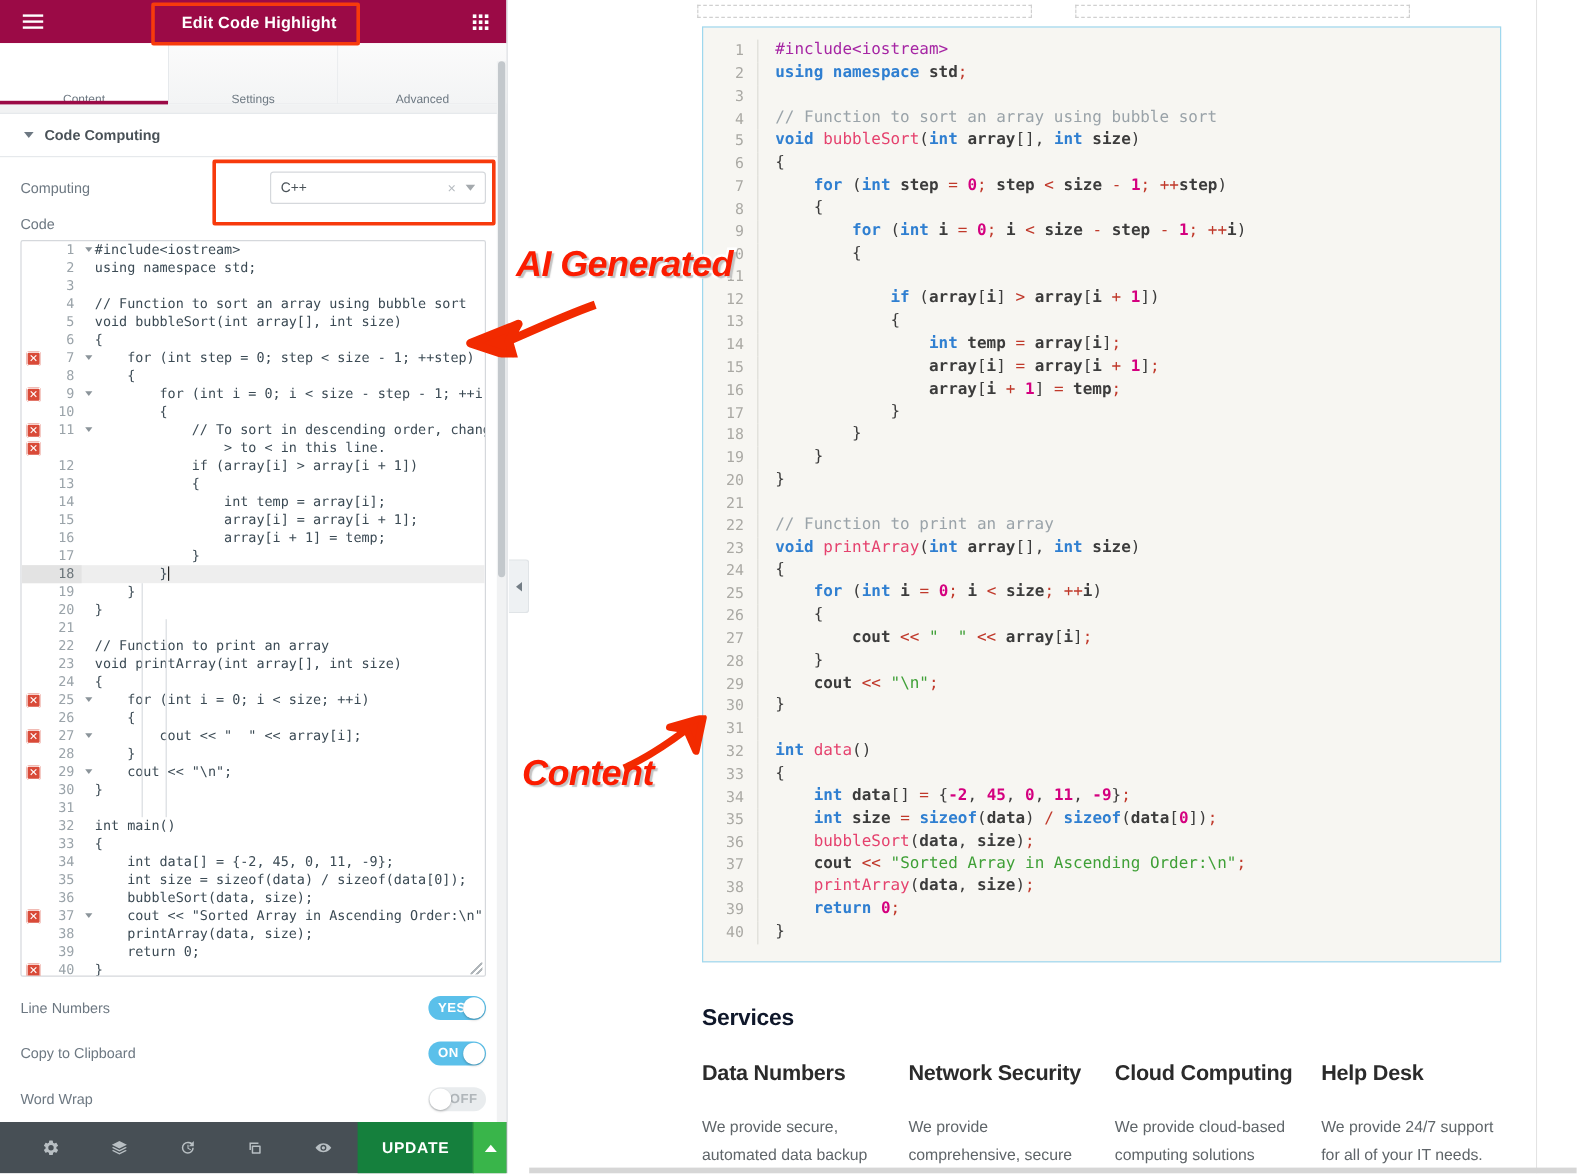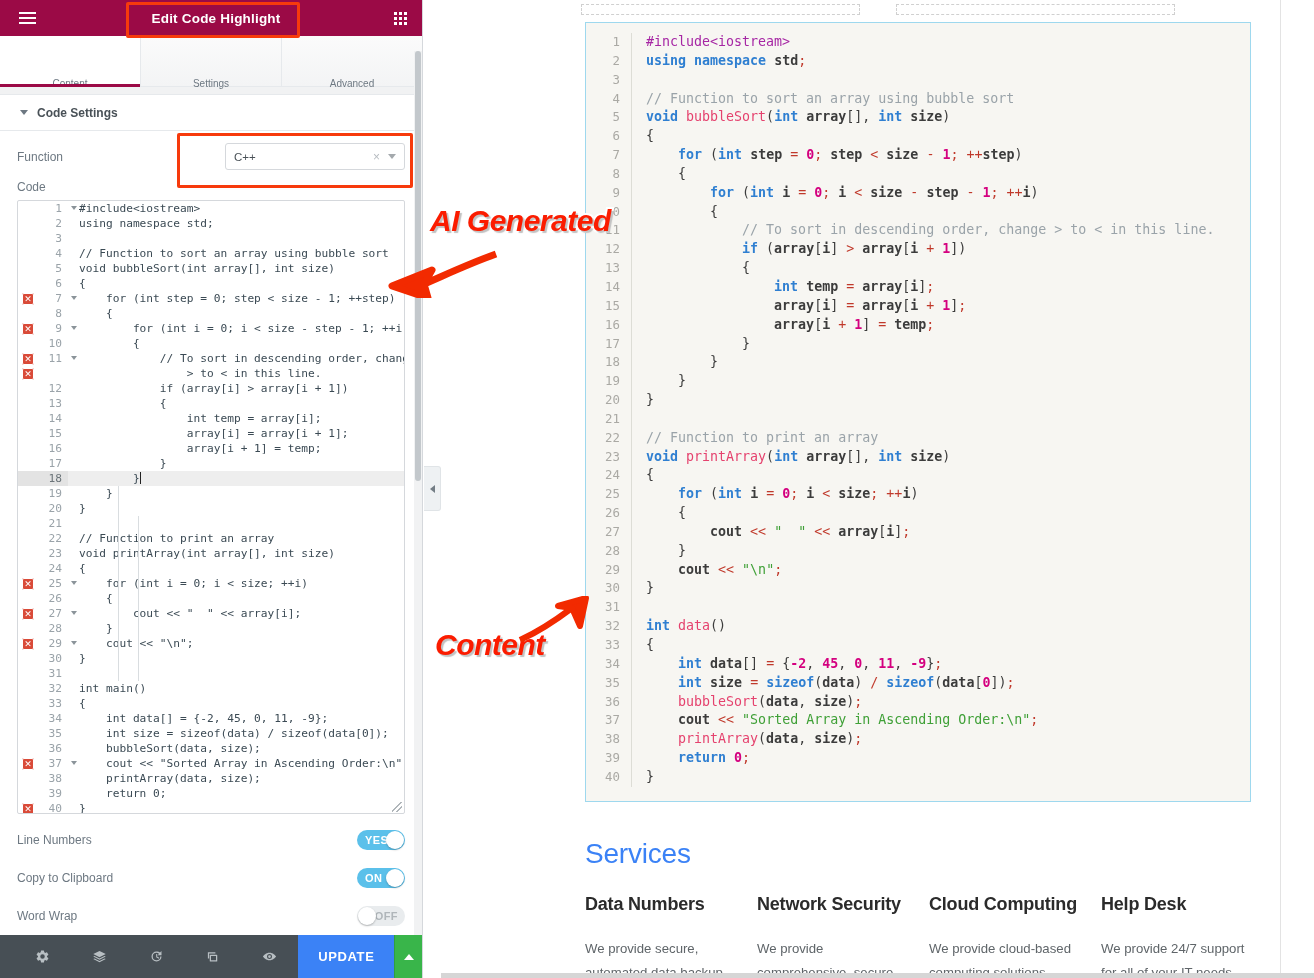--- a/index.html
+++ b/index.html
@@ -190,21 +190,21 @@
     position: absolute; left: 0; bottom: 0; width: 423px; height: 43px;
     background: #474f55; display: flex; align-items: center;
     padding-left: 14px;
   }
   .foot-icon {
     width: 66px; height: 43px; display: flex; align-items: center; justify-content: center;
     cursor: pointer;
   }
   .foot-icon svg { width: 15px; height: 15px; fill: #b8bfc3; }
   #update-btn {
-    margin-left: auto; height: 43px; background: #3b82f6; color: #fff;
+    margin-left: auto; height: 43px; background: #15803d; color: #fff;
     font-size: 13px; font-weight: bold; letter-spacing: .6px;
     display: flex; align-items: center; padding: 0 20px; cursor: pointer;
     border: none; font-family: "Liberation Sans", sans-serif;
   }
   #update-caret {
     height: 43px; width: 33px; background: #39b54a; cursor: pointer;
     display: flex; align-items: center; justify-content: center;
     border-left: 1px solid #2fa040;
   }
   #update-caret .c {
@@ -278,21 +278,21 @@
   .t-com  { color: #9aa3a9; }
   .t-op   { color: #c0392b; }
   .t-id   { color: #3c3c3c; font-weight: bold; }
   .t-pl   { color: #3c3c3c; }
 
   
   #services {
     margin: 36px 29px 0 144px;
   }
   #services h2 {
-    font-size: 28px; color: #3b82f6; font-weight: normal; letter-spacing: -.2px;
+    font-size: 19px; color: #0f172a; font-weight: bold; letter-spacing: -.2px;
   }
   #svc-grid {
     display: grid; grid-template-columns: repeat(4, 1fr); gap: 22px;
     margin-top: 24px;
   }
   .svc h3 {
     font-size: 18px; color: #2b2b2b; font-weight: bold; letter-spacing: -.2px;
     margin-bottom: 22px;
   }
   .svc p { font-size: 13.2px; line-height: 1.85; color: #5f6569; }
@@ -369,25 +369,25 @@
             <path d="M19.14 12.94a7.07 7.07 0 000-1.88l2.03-1.58a.5.5 0 00.12-.64l-1.92-3.32a.5.5 0 00-.6-.22l-2.39.96a7 7 0 00-1.62-.94l-.36-2.54a.5.5 0 00-.5-.42h-3.84a.5.5 0 00-.5.42l-.36 2.54c-.58.24-1.12.56-1.62.94l-2.39-.96a.5.5 0 00-.6.22L2.67 8.84a.5.5 0 00.12.64l2.03 1.58a7.07 7.07 0 000 1.88l-2.03 1.58a.5.5 0 00-.12.64l1.92 3.32c.13.22.39.3.6.22l2.39-.96c.5.38 1.04.7 1.62.94l.36 2.54c.04.24.25.42.5.42h3.84c.25 0 .46-.18.5-.42l.36-2.54c.58-.24 1.12-.56 1.62-.94l2.39.96c.21.08.47 0 .6-.22l1.92-3.32a.5.5 0 00-.12-.64l-2.03-1.58zM12 15.6A3.6 3.6 0 1112 8.4a3.6 3.6 0 010 7.2z"></path>
           </svg>
         <span class="tab-label">Advanced</span>
       </div>
     </div>
 
     <div id="section-bar"></div>
 
     <div id="section-title">
       <span class="caret-dn"></span>
-      <span>Code Settings</span>
+      <span>Code Computing</span>
     </div>
 
     <div class="ctrl-row" id="lang-row">
-      <span class="ctrl-label">Function</span>
+      <span class="ctrl-label">Computing</span>
       <div class="ctrl-field">
         <div class="select2">
           <span class="val">C++</span>
           <span class="clr">×</span>
           <span class="arw"></span>
         </div>
       </div>
     </div>
 
     <div id="code-label">Code</div>
@@ -528,21 +528,21 @@
             <div class="pv-line"><div class="pv-num">1</div><div class="pv-src"><span class="t-pre">#include&lt;iostream&gt;</span></div></div>
             <div class="pv-line"><div class="pv-num">2</div><div class="pv-src"><span class="t-kw">using</span><span class="t-pl"> </span><span class="t-kw">namespace</span><span class="t-pl"> </span><span class="t-id">std</span><span class="t-op">;</span></div></div>
             <div class="pv-line"><div class="pv-num">3</div><div class="pv-src">&nbsp;</div></div>
             <div class="pv-line"><div class="pv-num">4</div><div class="pv-src"><span class="t-com">// Function to sort an array using bubble sort</span></div></div>
             <div class="pv-line"><div class="pv-num">5</div><div class="pv-src"><span class="t-kw">void</span><span class="t-pl"> </span><span class="t-fn">bubbleSort</span><span class="t-pl">(</span><span class="t-kw">int</span><span class="t-pl"> </span><span class="t-id">array</span><span class="t-pl">[], </span><span class="t-kw">int</span><span class="t-pl"> </span><span class="t-id">size</span><span class="t-pl">)</span></div></div>
             <div class="pv-line"><div class="pv-num">6</div><div class="pv-src"><span class="t-pl">{</span></div></div>
             <div class="pv-line"><div class="pv-num">7</div><div class="pv-src"><span class="t-pl">    </span><span class="t-kw">for</span><span class="t-pl"> (</span><span class="t-kw">int</span><span class="t-pl"> </span><span class="t-id">step</span><span class="t-pl"> </span><span class="t-op">=</span><span class="t-pl"> </span><span class="t-num">0</span><span class="t-op">;</span><span class="t-pl"> </span><span class="t-id">step</span><span class="t-pl"> </span><span class="t-op">&lt;</span><span class="t-pl"> </span><span class="t-id">size</span><span class="t-pl"> </span><span class="t-op">-</span><span class="t-pl"> </span><span class="t-num">1</span><span class="t-op">;</span><span class="t-pl"> </span><span class="t-op">++</span><span class="t-id">step</span><span class="t-pl">)</span></div></div>
             <div class="pv-line"><div class="pv-num">8</div><div class="pv-src"><span class="t-pl">    {</span></div></div>
             <div class="pv-line"><div class="pv-num">9</div><div class="pv-src"><span class="t-pl">        </span><span class="t-kw">for</span><span class="t-pl"> (</span><span class="t-kw">int</span><span class="t-pl"> </span><span class="t-id">i</span><span class="t-pl"> </span><span class="t-op">=</span><span class="t-pl"> </span><span class="t-num">0</span><span class="t-op">;</span><span class="t-pl"> </span><span class="t-id">i</span><span class="t-pl"> </span><span class="t-op">&lt;</span><span class="t-pl"> </span><span class="t-id">size</span><span class="t-pl"> </span><span class="t-op">-</span><span class="t-pl"> </span><span class="t-id">step</span><span class="t-pl"> </span><span class="t-op">-</span><span class="t-pl"> </span><span class="t-num">1</span><span class="t-op">;</span><span class="t-pl"> </span><span class="t-op">++</span><span class="t-id">i</span><span class="t-pl">)</span></div></div>
             <div class="pv-line"><div class="pv-num">10</div><div class="pv-src"><span class="t-pl">        {</span></div></div>
-            <div class="pv-line"><div class="pv-num">11</div><div class="pv-src"><span class="t-pl">            </span><span class="t-com">// To sort in descending order, change &gt; to &lt; in this line.</span></div></div>
+            <div class="pv-line"><div class="pv-num">11</div></div>
             <div class="pv-line"><div class="pv-num">12</div><div class="pv-src"><span class="t-pl">            </span><span class="t-kw">if</span><span class="t-pl"> (</span><span class="t-id">array</span><span class="t-pl">[</span><span class="t-id">i</span><span class="t-pl">] </span><span class="t-op">&gt;</span><span class="t-pl"> </span><span class="t-id">array</span><span class="t-pl">[</span><span class="t-id">i</span><span class="t-pl"> </span><span class="t-op">+</span><span class="t-pl"> </span><span class="t-num">1</span><span class="t-pl">])</span></div></div>
             <div class="pv-line"><div class="pv-num">13</div><div class="pv-src"><span class="t-pl">            {</span></div></div>
             <div class="pv-line"><div class="pv-num">14</div><div class="pv-src"><span class="t-pl">                </span><span class="t-kw">int</span><span class="t-pl"> </span><span class="t-id">temp</span><span class="t-pl"> </span><span class="t-op">=</span><span class="t-pl"> </span><span class="t-id">array</span><span class="t-pl">[</span><span class="t-id">i</span><span class="t-pl">]</span><span class="t-op">;</span></div></div>
             <div class="pv-line"><div class="pv-num">15</div><div class="pv-src"><span class="t-pl">                </span><span class="t-id">array</span><span class="t-pl">[</span><span class="t-id">i</span><span class="t-pl">] </span><span class="t-op">=</span><span class="t-pl"> </span><span class="t-id">array</span><span class="t-pl">[</span><span class="t-id">i</span><span class="t-pl"> </span><span class="t-op">+</span><span class="t-pl"> </span><span class="t-num">1</span><span class="t-pl">]</span><span class="t-op">;</span></div></div>
             <div class="pv-line"><div class="pv-num">16</div><div class="pv-src"><span class="t-pl">                </span><span class="t-id">array</span><span class="t-pl">[</span><span class="t-id">i</span><span class="t-pl"> </span><span class="t-op">+</span><span class="t-pl"> </span><span class="t-num">1</span><span class="t-pl">] </span><span class="t-op">=</span><span class="t-pl"> </span><span class="t-id">temp</span><span class="t-op">;</span></div></div>
             <div class="pv-line"><div class="pv-num">17</div><div class="pv-src"><span class="t-pl">            }</span></div></div>
             <div class="pv-line"><div class="pv-num">18</div><div class="pv-src"><span class="t-pl">        }</span></div></div>
             <div class="pv-line"><div class="pv-num">19</div><div class="pv-src"><span class="t-pl">    }</span></div></div>
             <div class="pv-line"><div class="pv-num">20</div><div class="pv-src"><span class="t-pl">}</span></div></div>
             <div class="pv-line"><div class="pv-num">21</div><div class="pv-src">&nbsp;</div></div>

